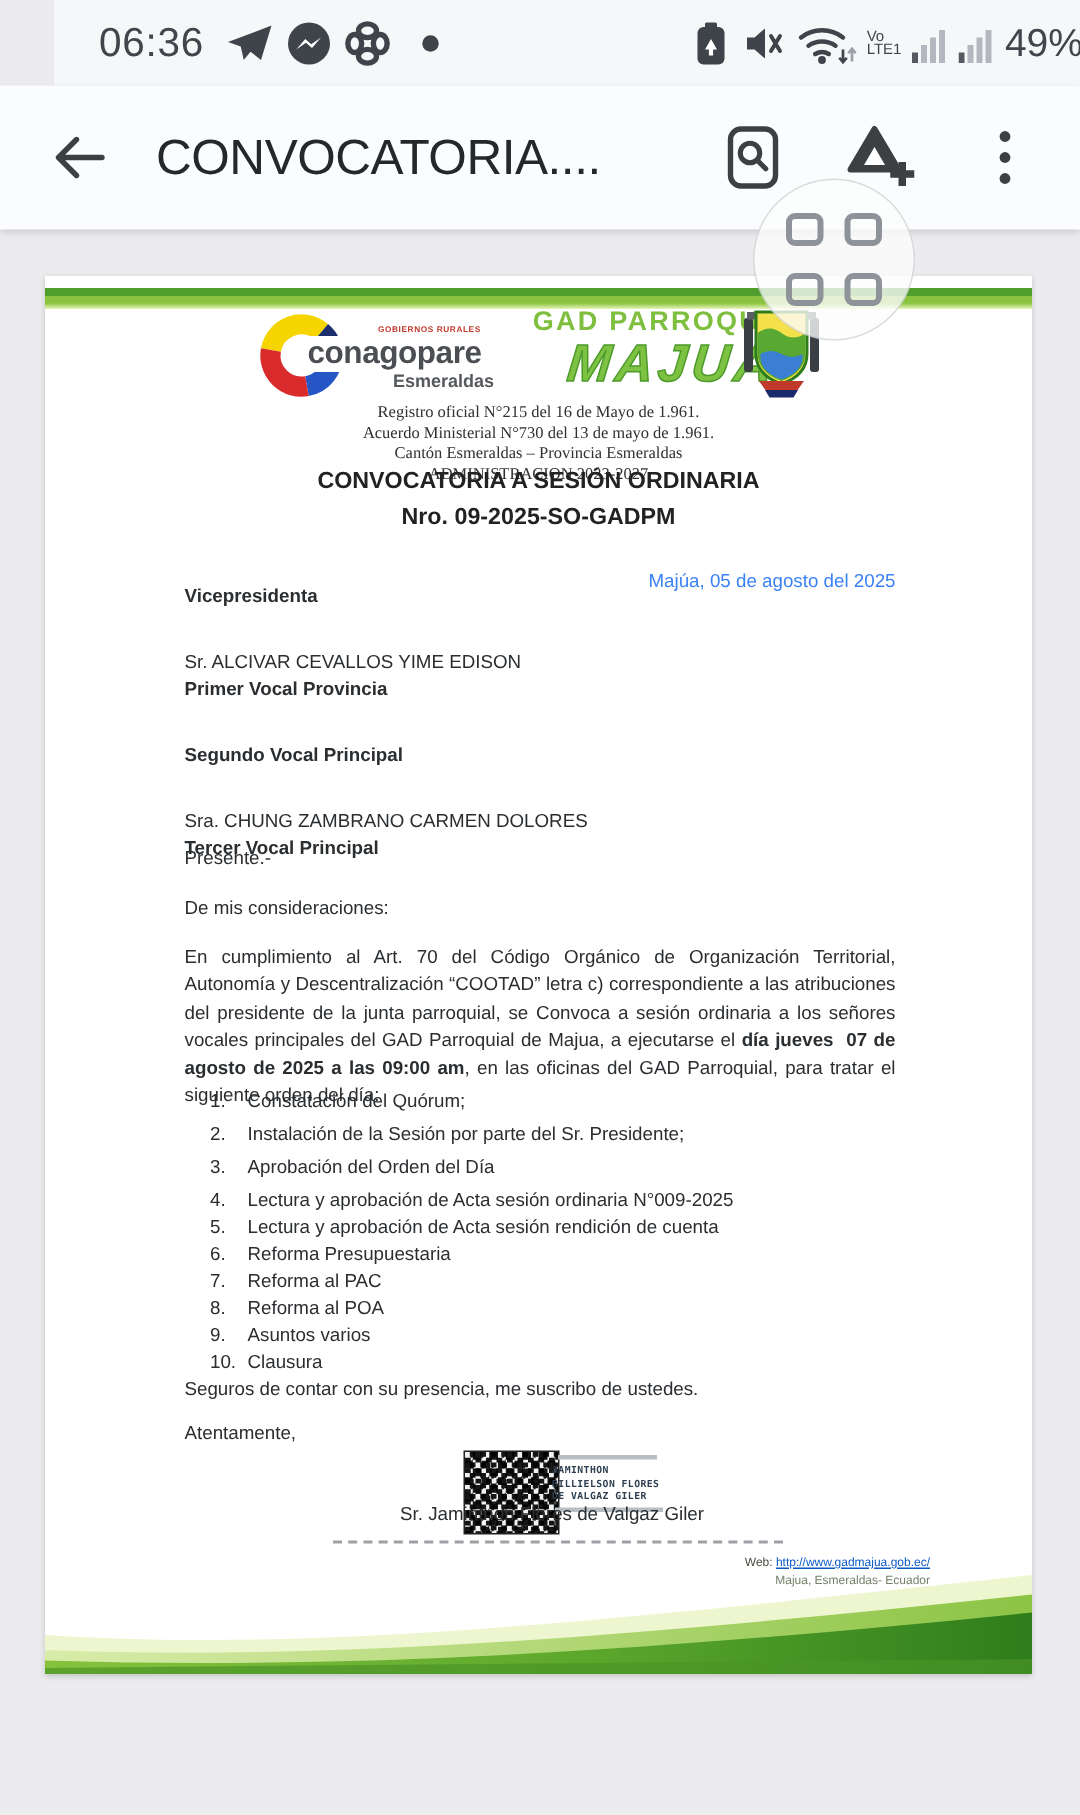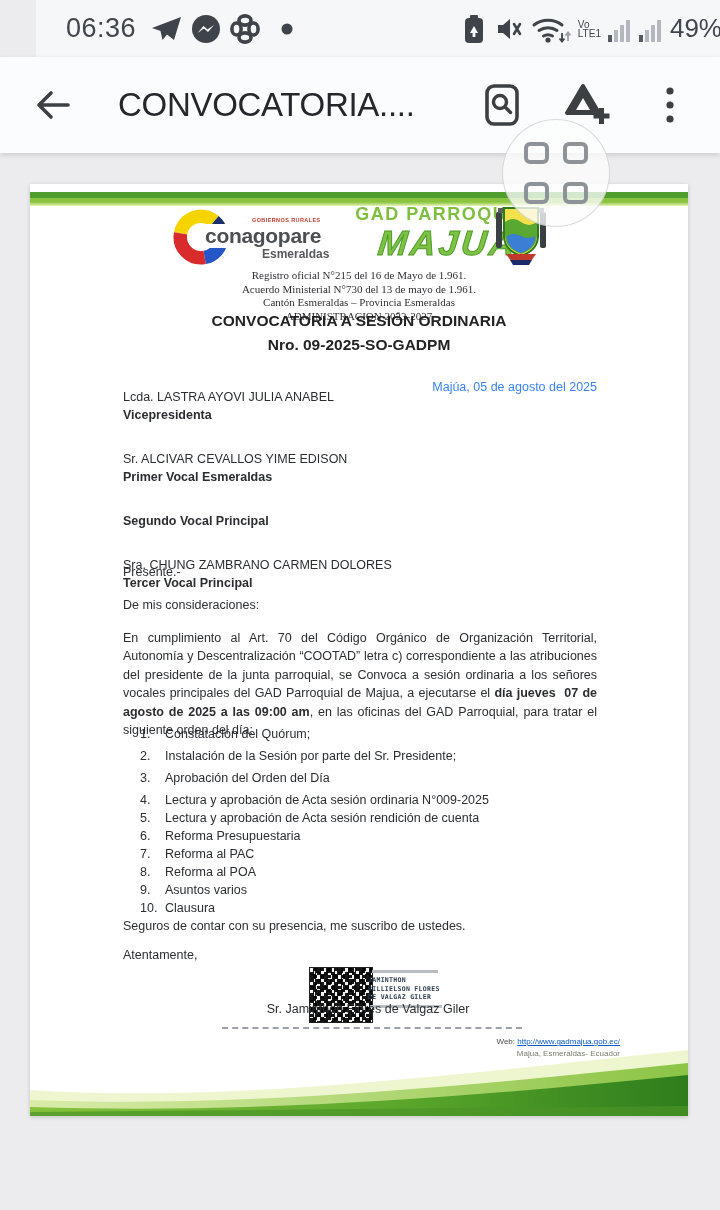--- a/index.html
+++ b/index.html
@@ -12,21 +12,21 @@
   .sb-time { font-size:27px; letter-spacing:.5px; }
   .sb-left-icons { display:flex; align-items:center; gap:9px; margin-left:14px; }
   .sb-right { margin-left:auto; display:flex; align-items:center; gap:7px; }
   .sb-net { display:flex; flex-direction:column; line-height:9px; font-size:10px; font-weight:normal; color:#3f434a; }
   .sb-pct { font-size:26px; }
 
   
   .app-bar { position:absolute; left:0; top:57px; width:720px; height:96px; background:#fbfcfd;
     display:flex; align-items:center; box-shadow:0 2px 5px rgba(0,0,0,.14); z-index:5; }
   .ab-back { margin-left:28px; width:48px; height:48px; display:flex; align-items:center; justify-content:center; }
-  .ab-title { margin-left:42px; font-size:33px; color:#24272c; letter-spacing:-.3px; white-space:nowrap;
+  .ab-title { margin-left:28px; font-size:33px; color:#24272c; letter-spacing:-.3px; white-space:nowrap;
     overflow:hidden; flex:1; }
   .ab-action { width:56px; height:56px; display:flex; align-items:center; justify-content:center; }
   .ab-actions { display:flex; align-items:center; gap:28px; margin-right:22px; }
 
   
   .float-widget { position:absolute; left:502px; top:119px; width:108px; height:108px; border-radius:50%;
     background:rgba(252,252,253,.78); border:1px solid rgba(150,155,160,.35); z-index:20;
     display:grid; grid-template-columns:25px 25px; grid-template-rows:22px 22px; column-gap:14px; row-gap:18px;
     align-content:center; justify-content:center; }
   .fw-sq { border:4px solid #8e9399; border-radius:6px; background:transparent; }
@@ -238,26 +238,25 @@
       <div>Cantón Esmeraldas – Provincia Esmeraldas</div>
       <div>ADMINISTRACION 2023-2027</div>
     </div>
 
     <div class="doc-title1">CONVOCATORIA A SESIÓN ORDINARIA</div>
     <div class="doc-title2">Nro. 09-2025-SO-GADPM</div>
     <div class="doc-date">Majúa, 05 de agosto del 2025</div>
 
     <div class="recipients">
       <div class="recipient">
-        <div>Lcda. LASTRA AYOVI JULIA ANABEL</div>
         <div class="role">Vicepresidenta</div>
       </div>
       <div class="recipient">
         <div>Sr. ALCIVAR CEVALLOS YIME EDISON</div>
-        <div class="role">Primer Vocal Esmeraldas</div>
+        <div class="role">Primer Vocal Provincia</div>
       </div>
       <div class="recipient">
         <div class="role">Segundo Vocal Principal</div>
       </div>
       <div class="recipient">
         <div>Sra. CHUNG ZAMBRANO CARMEN DOLORES</div>
         <div class="role">Tercer Vocal Principal</div>
       </div>
     </div>
 

